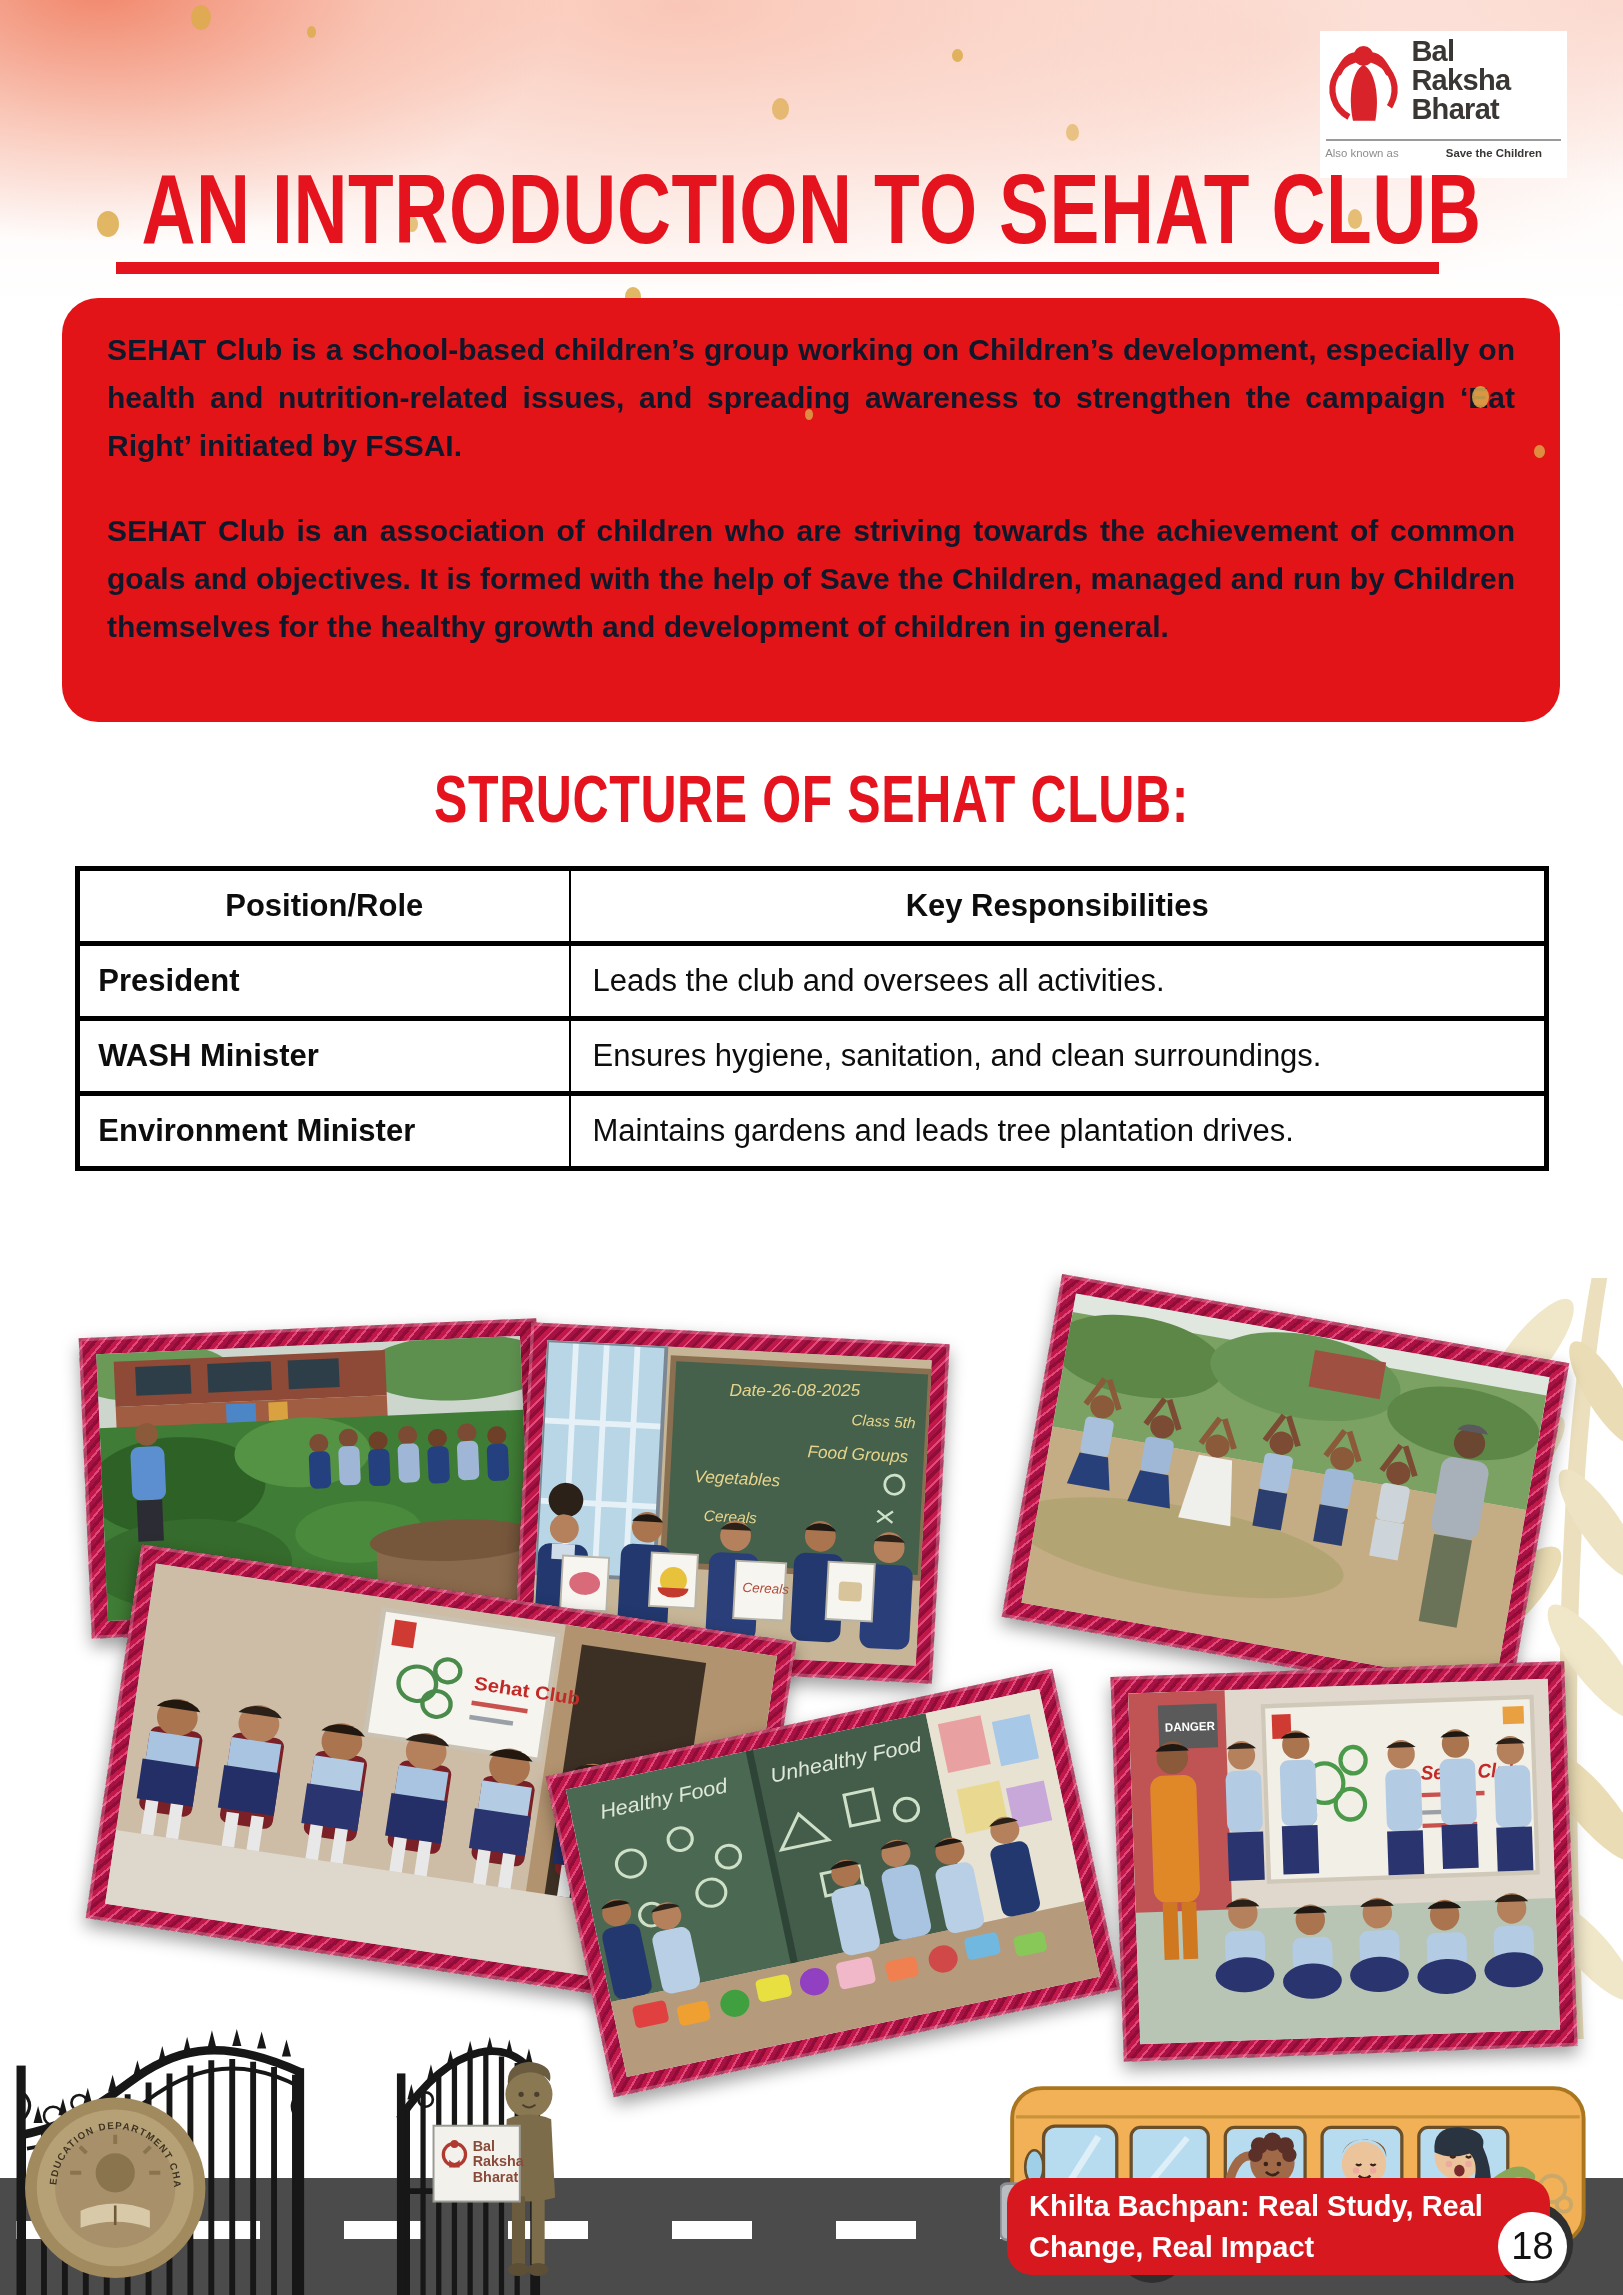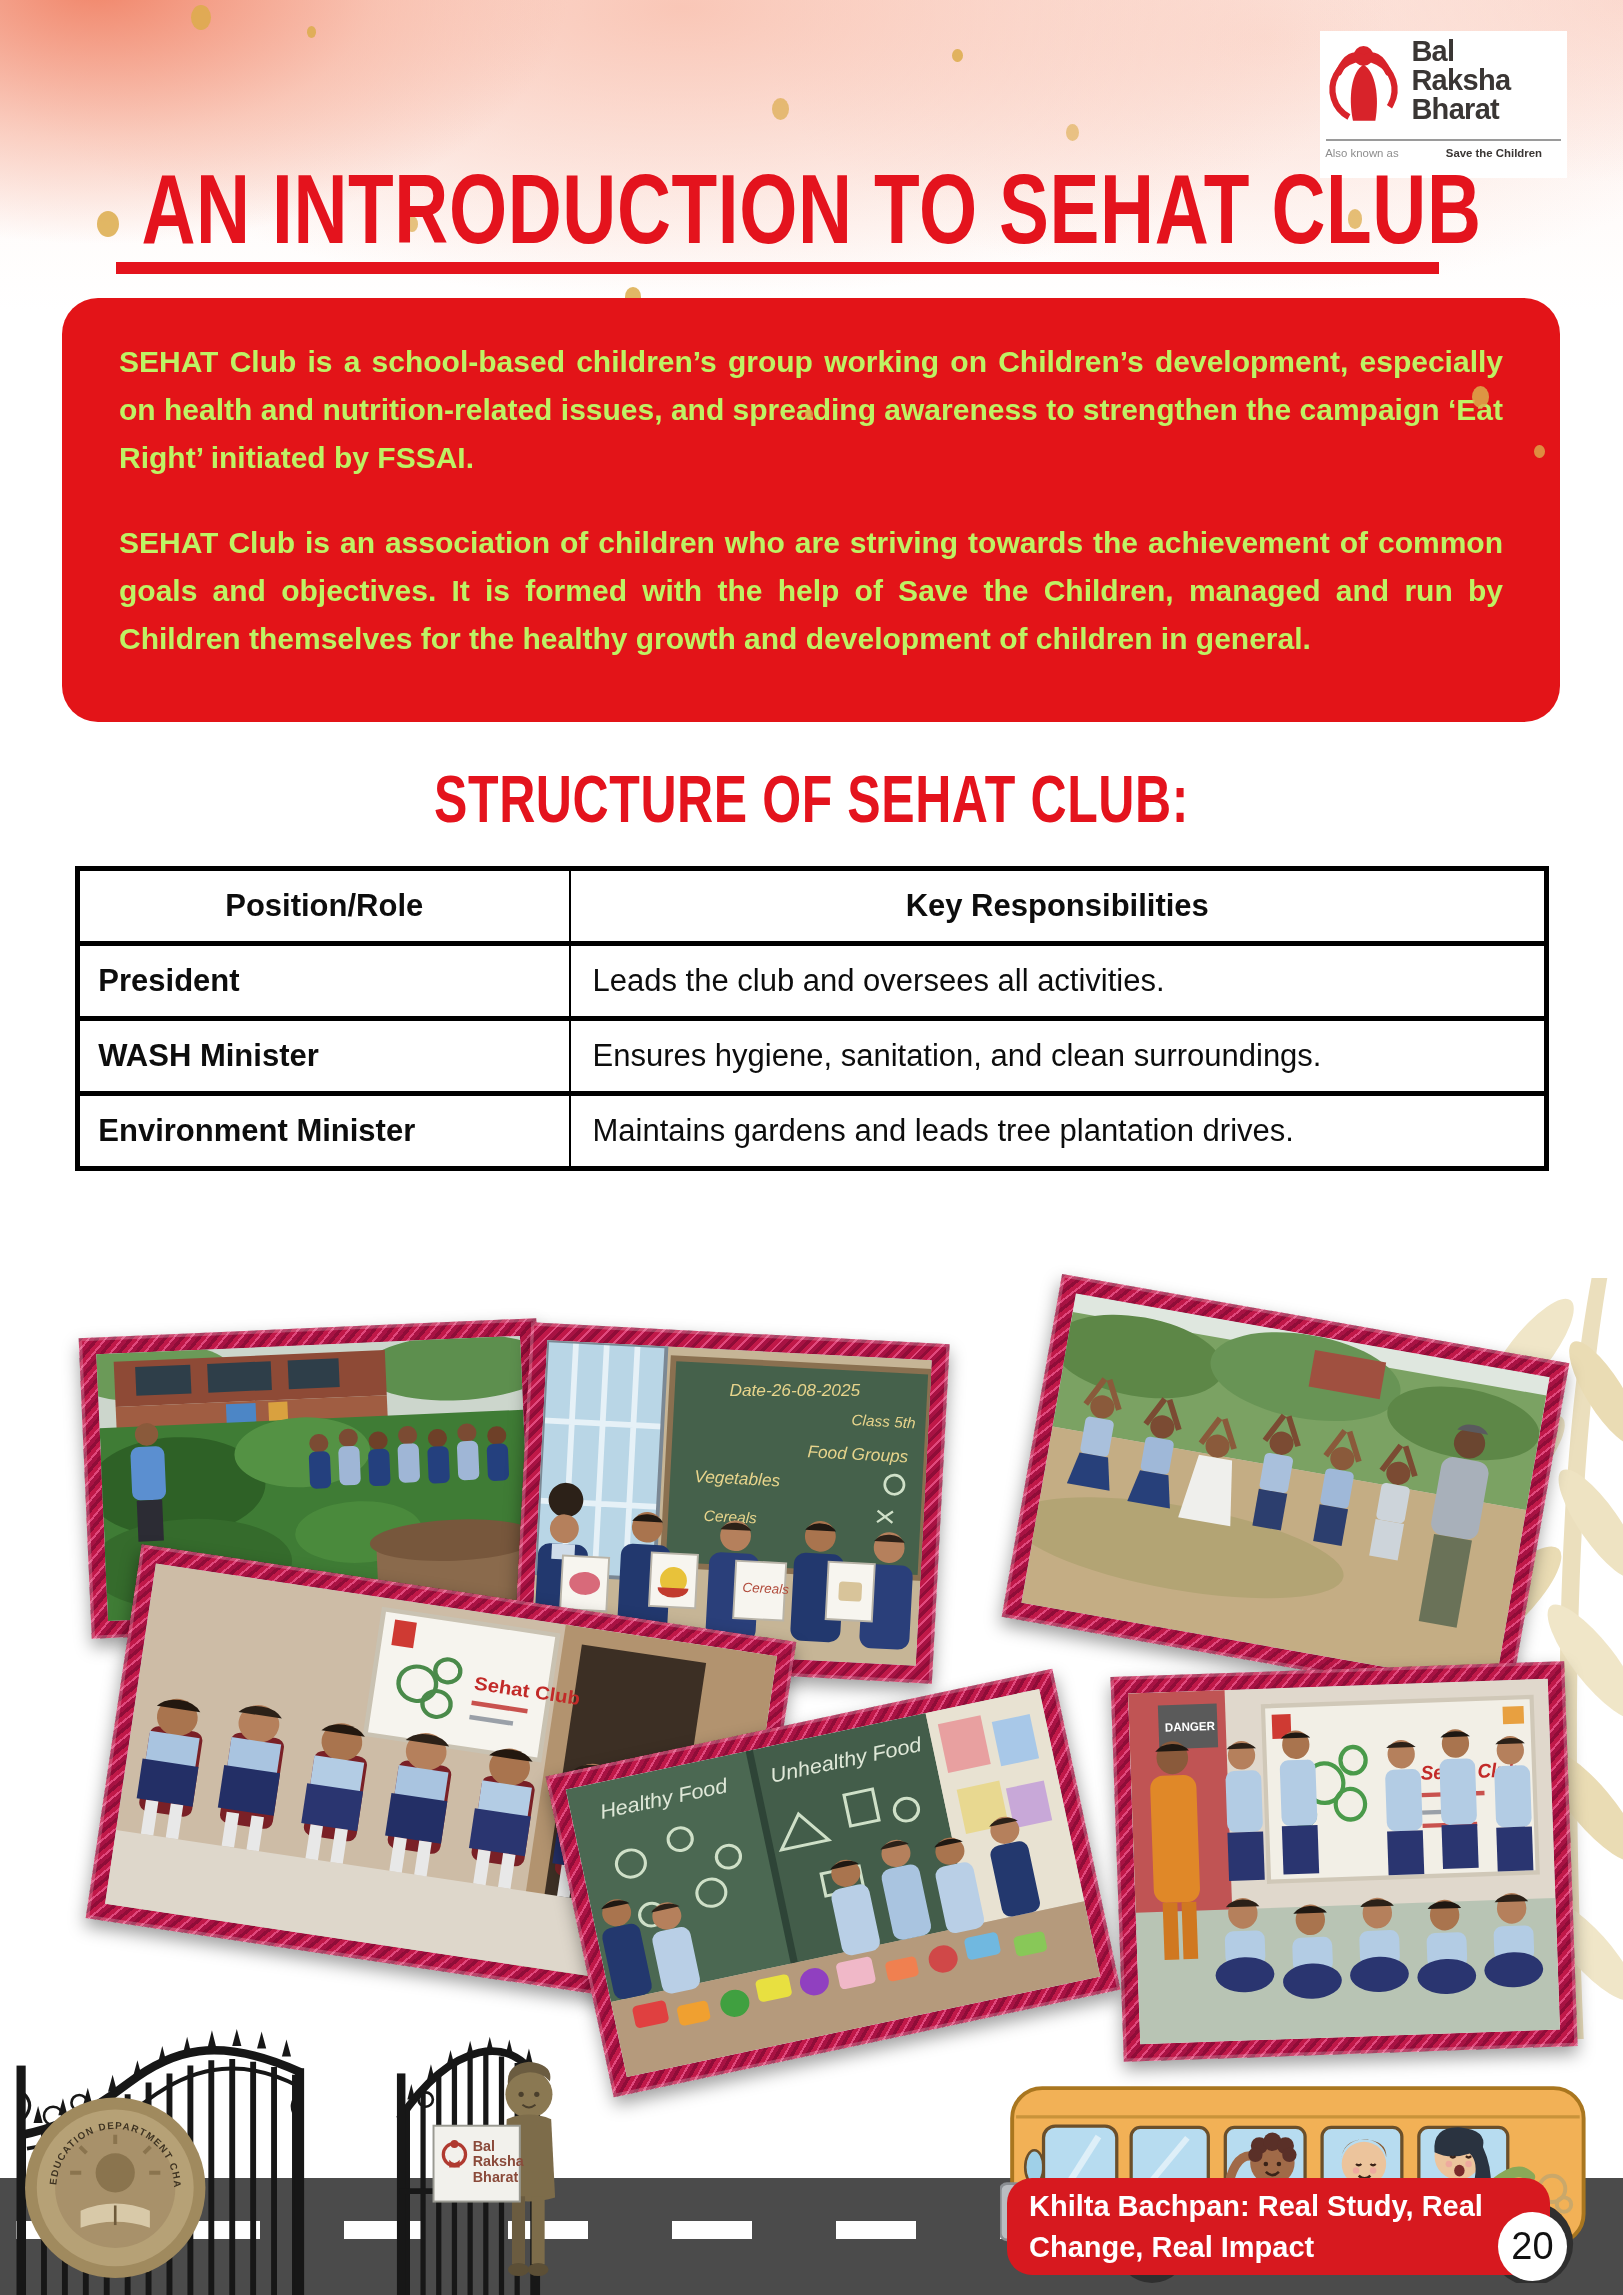--- a/index.html
+++ b/index.html
@@ -40,21 +40,21 @@
 
   
   .title{position:absolute;left:0;top:158px;width:1623px;margin:0;text-align:center;z-index:3;
     color:#e4131d;font-size:88px;font-weight:bold;letter-spacing:0.7px;
     transform:scale(0.85,1.12);transform-origin:50% 50%;white-space:nowrap;}
   .title-underline{position:absolute;left:116px;top:262px;width:1323px;height:11.8px;background:#e4131d;z-index:3;}
 
   
   .intro-box{position:absolute;left:62px;top:298px;width:1498px;height:424px;box-sizing:border-box;
     background:#e31418;border-radius:36px;z-index:3;padding:23.6px 41px;}
-  .intro-box p{margin:16px;color:#bef264;font-weight:bold;font-size:30px;line-height:48px;text-align:justify;}
+  .intro-box p{margin:4px;color:#0f172a;font-weight:bold;font-size:30px;line-height:48px;text-align:justify;}
   .intro-box p + p{margin-top:37px;}
 
   
   .structure-heading{position:absolute;left:0;top:764px;width:1623px;margin:0;text-align:center;z-index:3;
     color:#e4131d;font-size:61px;font-weight:bold;letter-spacing:0.7px;
     transform:scale(0.82,1.1);transform-origin:50% 50%;white-space:nowrap;}
 
   
   .structure-table{position:absolute;left:75px;top:850px;width:1474px;z-index:3;
     border-collapse:collapse;background:#fff;}
@@ -785,17 +785,17 @@
     </g>
     <g>
       <circle cx="232" cy="258" r="54" fill="#2f2f2f"></circle>
       <circle cx="232" cy="258" r="22" fill="#9aa0a6"></circle>
       <circle cx="812" cy="252" r="64" fill="#2f2f2f"></circle>
     </g>
   </svg>
 
   <div class="footer-badge">Khilta Bachpan: Real Study, Real Change, Real Impact</div>
   <div class="page-number">
-      <span>20</span>
+      <span>18</span>
     </div>
 
 </div>
 
 
 </body></html>

